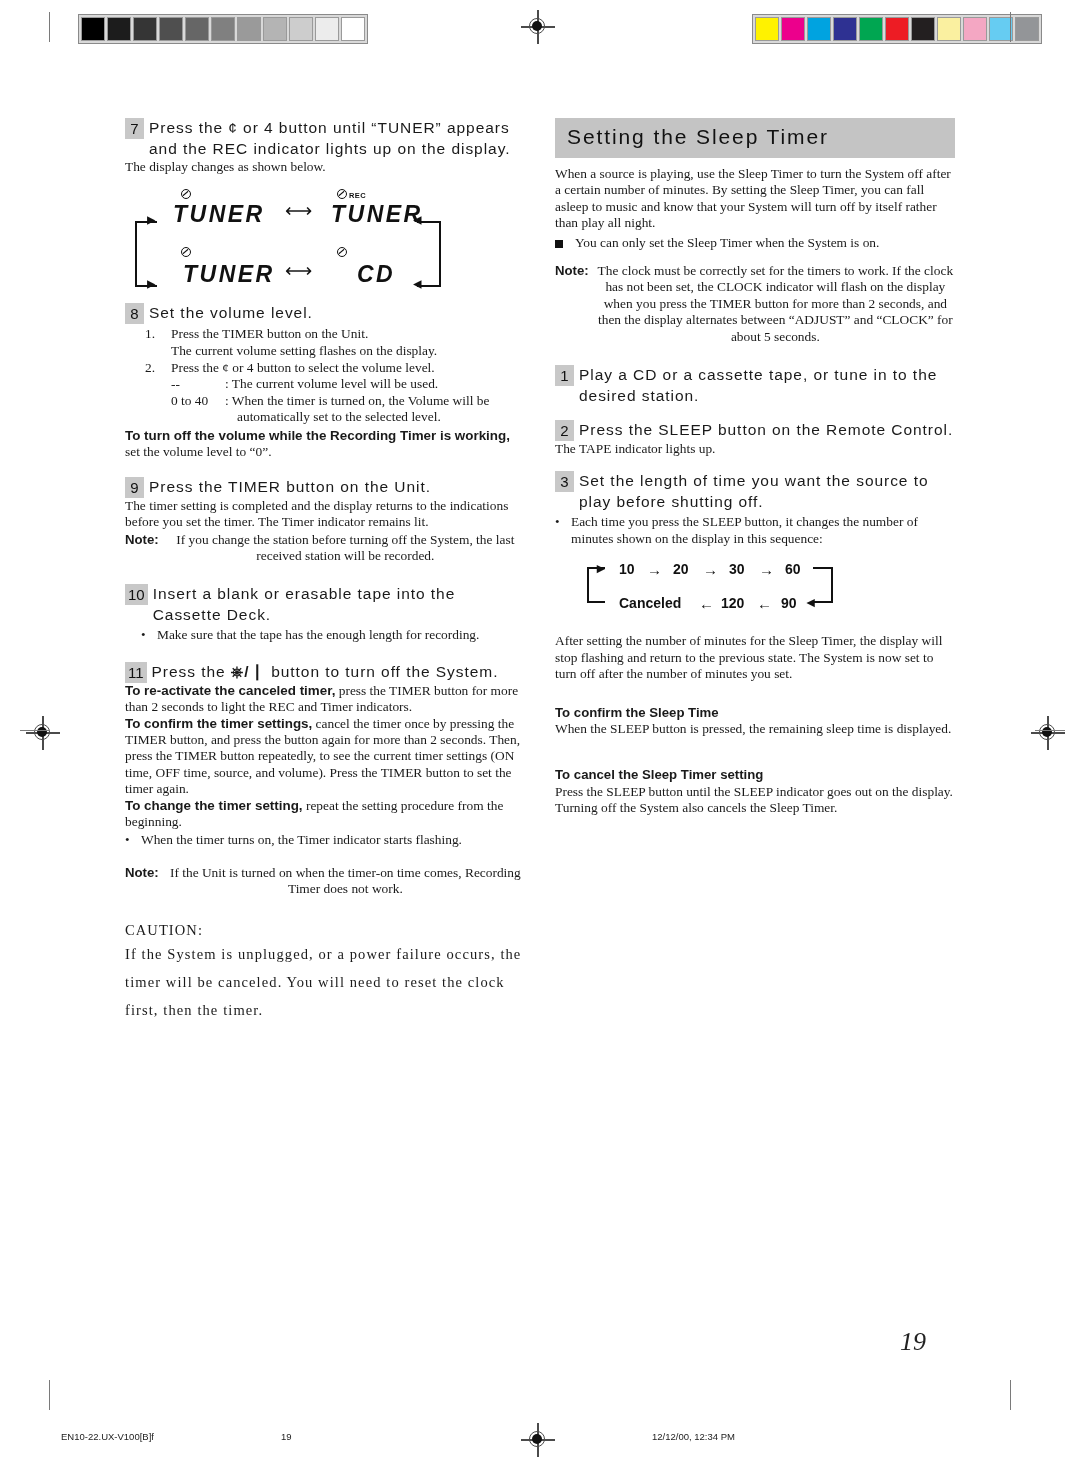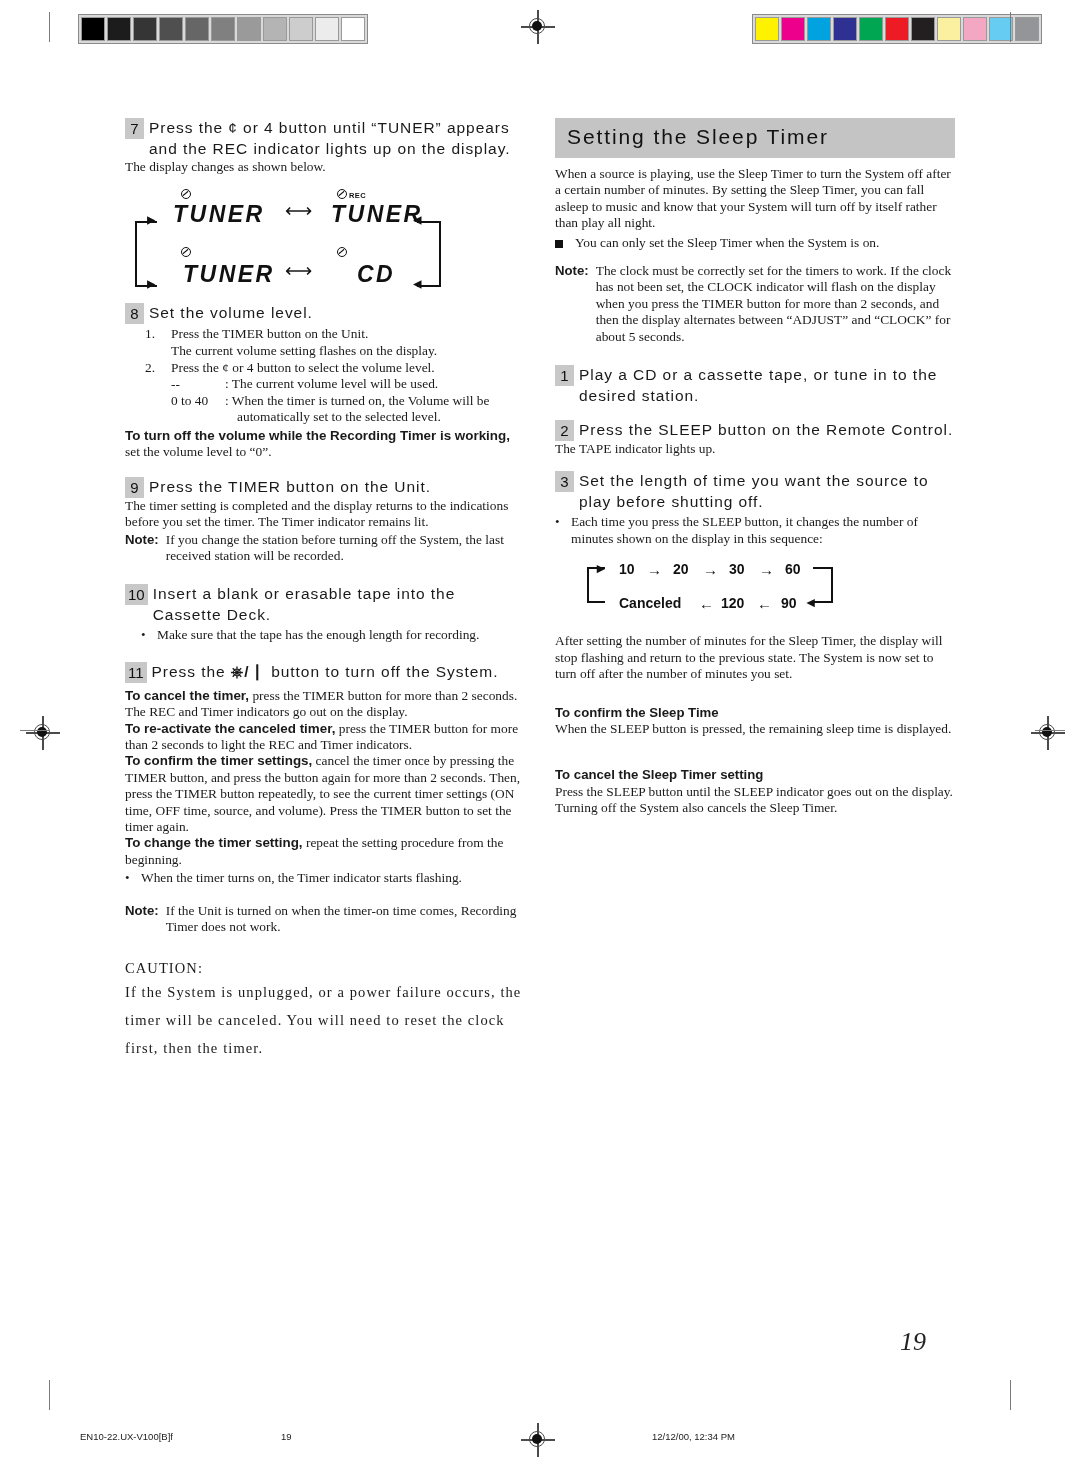--- a/index.html
+++ b/index.html
@@ -115,20 +115,21 @@
     font-size: 13.4px;
     line-height: 16.4px;
     text-align: left;
   }
   b, .bold { font-weight: bold; }
   .sans { font-family: "Liberation Sans", sans-serif; }
 
   .noteblock {
     display: flex;
     margin-top: 1px;
+    text-align: center;
   }
   .noteblock .nlabel {
     font-family: "Liberation Sans", sans-serif;
     font-weight: bold;
     font-size: 13.2px;
     line-height: 16.4px;
     flex: 0 0 auto;
     margin-right: 7px;
   }
   .noteblock .ntext {
@@ -262,21 +263,21 @@
 
   
   .footer-line {
     position: absolute;
     top: 1431px;
     font-family: "Liberation Sans", sans-serif;
     font-size: 9.5px;
     color: #222;
     white-space: nowrap;
   }
-  .foot-file { left: 80px; }
+  .foot-file { left: 61px; }
   .foot-page { left: 281px; }
   .foot-date { left: 652px; }
 </style>
 </head>
 <body>
 
 <div class="page">
 
   <div class="calbar gray">
     <span class="sw" style="background:#000000"></span>
@@ -427,23 +428,20 @@
     <div class="bullet-row" style="margin-left:16px;">
       <span class="bdot">•</span>
       <span class="btxt">Make sure that the tape has the enough length for recording.</span>
     </div>
 
     <div class="step" style="margin-top:18px;">
       <span class="num">11</span>
       <span class="headline"><span>Press the </span><span style="font-weight:bold;">⎈/┃</span><span> button to turn off the System.</span></span>
     </div>
 
-    <div class="body" style="margin-top:5px;">
-      <span class="sans bold">To cancel the timer,</span><span> press the TIMER button for more than 2 seconds. The REC and Timer indicators go out on the display.</span>
-    </div>
     <div class="body">
       <span class="sans bold">To re-activate the canceled timer,</span><span> press the TIMER button for more than 2 seconds to light the REC and Timer indicators.</span>
     </div>
     <div class="body">
       <span class="sans bold">To confirm the timer settings,</span><span> cancel the timer once by pressing the TIMER button, and press the button again for more than 2 seconds. Then, press the TIMER button repeatedly, to see the current timer settings (ON time, OFF time, source, and volume). Press the TIMER button to set the timer again.</span>
     </div>
     <div class="body">
       <span class="sans bold">To change the timer setting,</span><span> repeat the setting procedure from the beginning.</span>
     </div>
     <div class="bullet-row">

